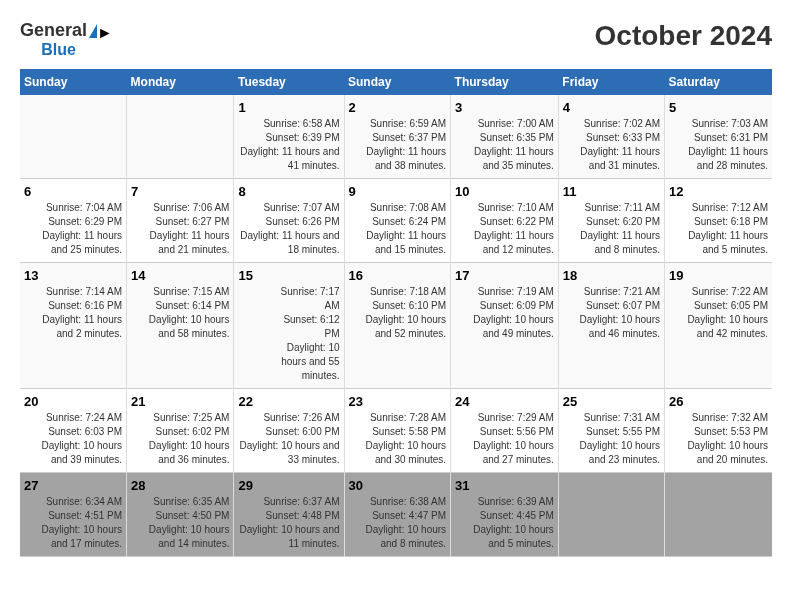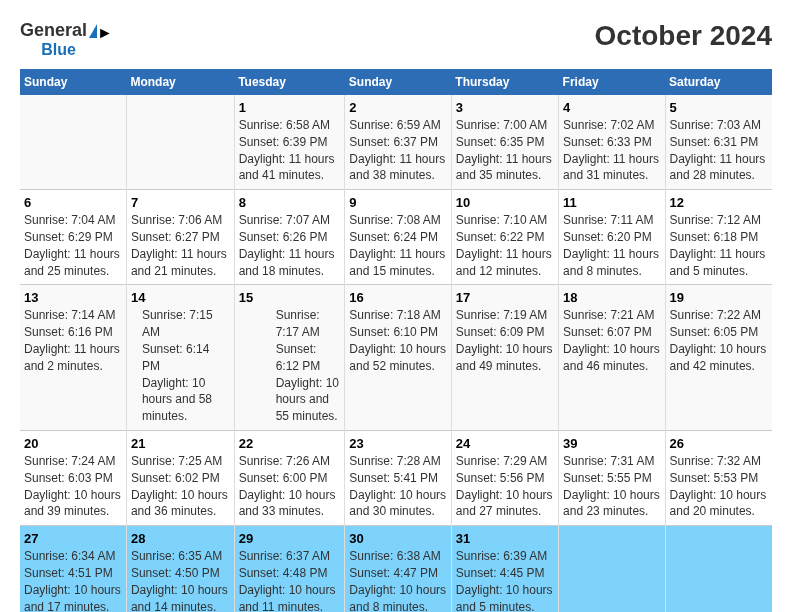--- a/index.html
+++ b/index.html
@@ -88,31 +88,32 @@
     td:last-child {
       border-right: none;
     }
     .day-number {
       font-weight: bold;
       font-size: 13px;
       display: block;
       margin-bottom: 2px;
     }
     .day-info {
-      font-size: 12px;
+      font-size: 10px;
       color: #333;
       line-height: 1.4;
+      text-align: right;
     }
     .empty-cell {
       background: #f0f0f0;
     }
     
     .week-row-odd td { background-color: #f9f9f9; }
     .week-row-even td { background-color: #ffffff; }
-    .week-row-last td { background-color: #7dd3fc; }
+    .week-row-last td { background-color: #a3a3a3; }
   </style>
 </head>
 <body>
 
 <div class="header-area">
   <div class="logo">
     <div class="logo-row">
       <span class="logo-text-general">General</span>
       <span class="logo-icon">►</span>
     </div>
@@ -273,31 +274,31 @@
         </td>
         <td>
           <span class="day-number">22</span>
           <div class="day-info" style="white-space: pre-line;">Sunrise: 7:26 AM
 Sunset: 6:00 PM
 Daylight: 10 hours and 33 minutes.</div>
         </td>
         <td>
           <span class="day-number">23</span>
           <div class="day-info" style="white-space: pre-line;">Sunrise: 7:28 AM
-Sunset: 5:41 PM
+Sunset: 5:58 PM
 Daylight: 10 hours and 30 minutes.</div>
         </td>
         <td>
           <span class="day-number">24</span>
           <div class="day-info" style="white-space: pre-line;">Sunrise: 7:29 AM
 Sunset: 5:56 PM
 Daylight: 10 hours and 27 minutes.</div>
         </td>
         <td>
-          <span class="day-number">39</span>
+          <span class="day-number">25</span>
           <div class="day-info" style="white-space: pre-line;">Sunrise: 7:31 AM
 Sunset: 5:55 PM
 Daylight: 10 hours and 23 minutes.</div>
         </td>
         <td>
           <span class="day-number">26</span>
           <div class="day-info" style="white-space: pre-line;">Sunrise: 7:32 AM
 Sunset: 5:53 PM
 Daylight: 10 hours and 20 minutes.</div>
         </td>

